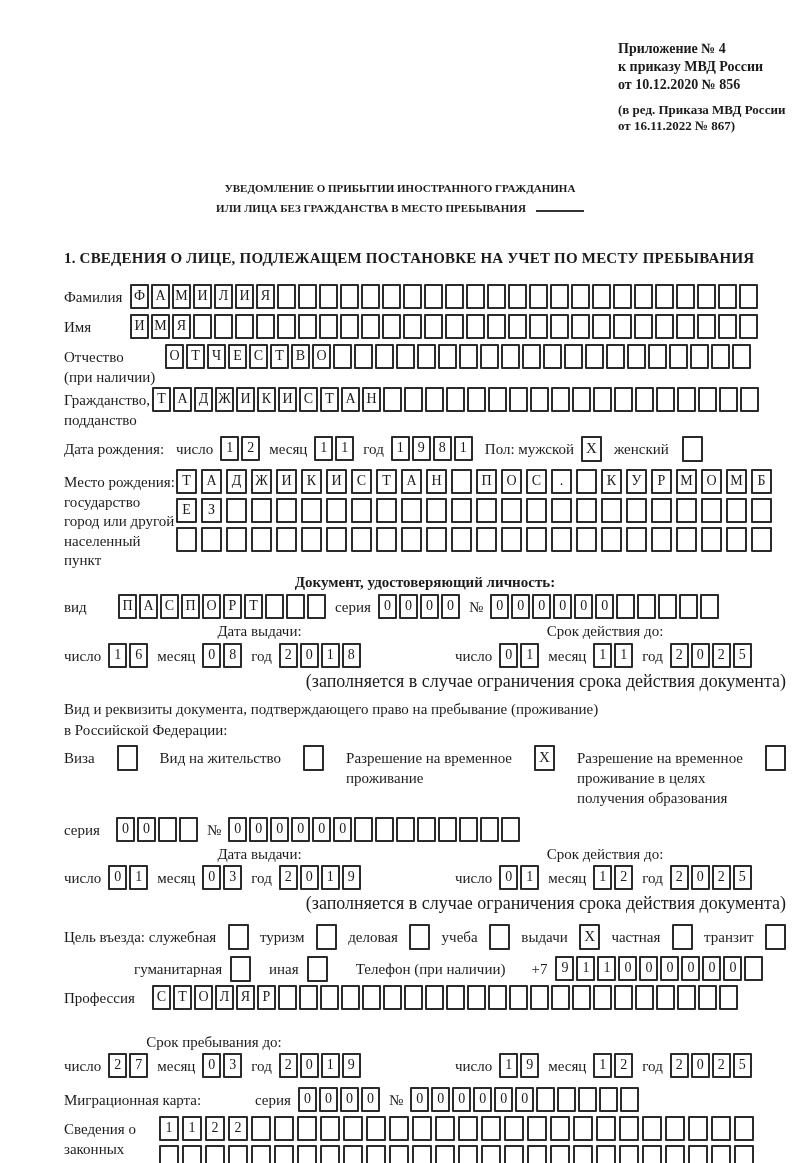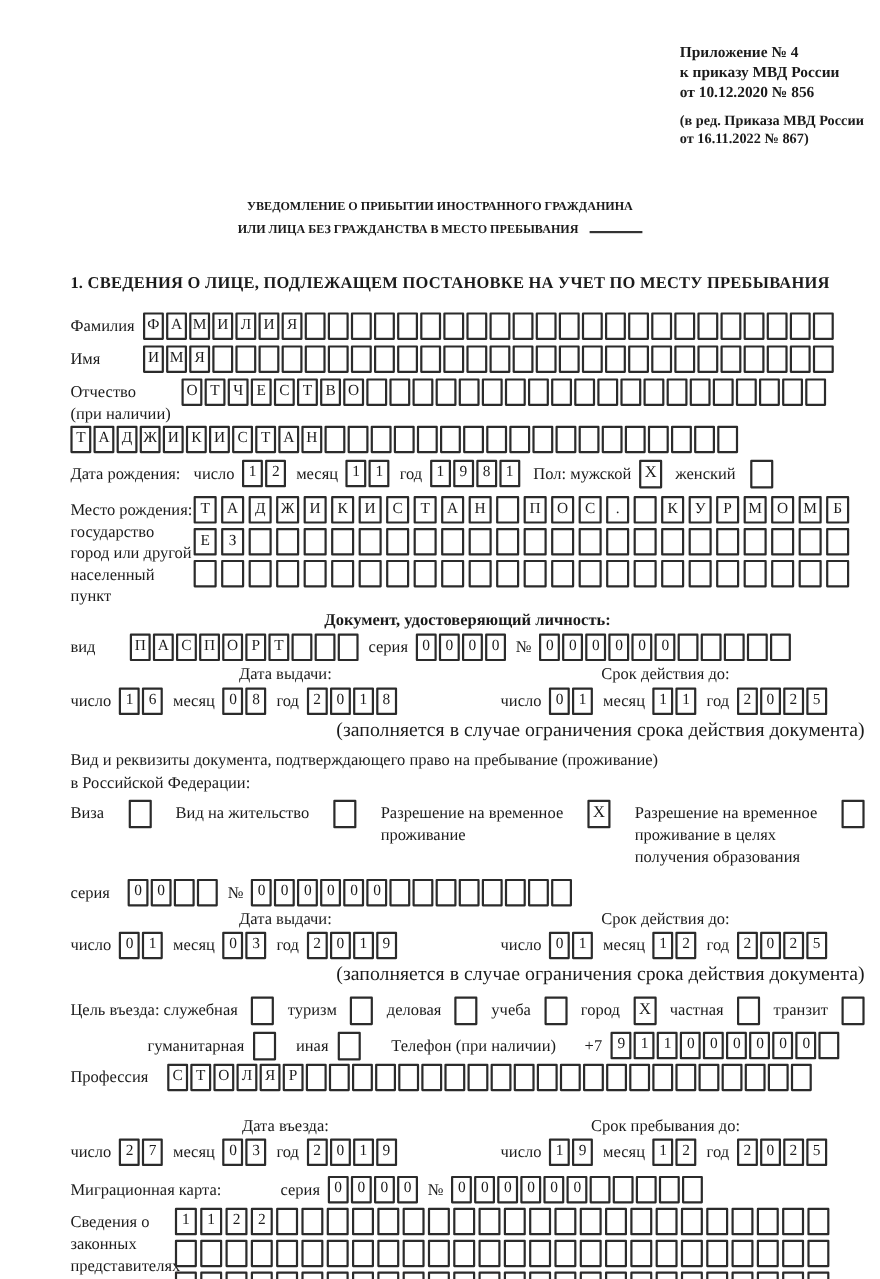--- a/index.html
+++ b/index.html
@@ -178,20 +178,22 @@
           <span class="cell"></span>
           <span class="cell"></span>
           <span class="cell"></span>
           <span class="cell"></span>
           <span class="cell"></span>
           <span class="cell"></span>
         </span>
     </div>
 
     <div class="r" style="margin-bottom:6px">
+      <span class="lbl pre" style="width:88px">Гражданство,
+подданство</span>
       <span class="cells">
           <span class="cell">Т</span>
           <span class="cell">А</span>
           <span class="cell">Д</span>
           <span class="cell">Ж</span>
           <span class="cell">И</span>
           <span class="cell">К</span>
           <span class="cell">И</span>
           <span class="cell">С</span>
           <span class="cell">Т</span>
@@ -516,21 +518,21 @@
 
     <div class="r spread" style="margin-bottom:6px">
       <span class="opt">Цель въезда: служебная</span>
       <span class="cbox"></span>
       <span class="opt">туризм</span>
       <span class="cbox"></span>
       <span class="opt">деловая</span>
       <span class="cbox"></span>
       <span class="opt">учеба</span>
       <span class="cbox"></span>
-      <span class="opt">город</span>
+      <span class="opt">выдачи</span>
       <span class="cbox">X</span>
       <span class="opt">частная</span>
       <span class="cbox"></span>
       <span class="opt">транзит</span>
       <span class="cbox"></span>
     </div>
 
     <div class="r" style="margin-bottom:3px">
       <span class="opt" style="margin-left:70px">гуманитарная</span>
       <span class="cbox gap8"></span>
@@ -580,21 +582,20 @@
           <span class="cell"></span>
           <span class="cell"></span>
           <span class="cell"></span>
           <span class="cell"></span>
           <span class="cell"></span>
           <span class="cell"></span>
         </span>
     </div>
 
     <div class="r dh">
-      <span style="width:391px;text-align:center">Дата въезда:</span>
       <span style="width:300px;text-align:center">Срок пребывания до:</span>
     </div>
     <div class="r" style="margin-bottom:9px">
       <span class="dg" style="width:391px">
         <span class="dlbl0">число</span>
         <span class="cells">
             <span class="cell">2</span>
             <span class="cell">7</span>
           </span>
         <span class="dlbl">месяц</span>

